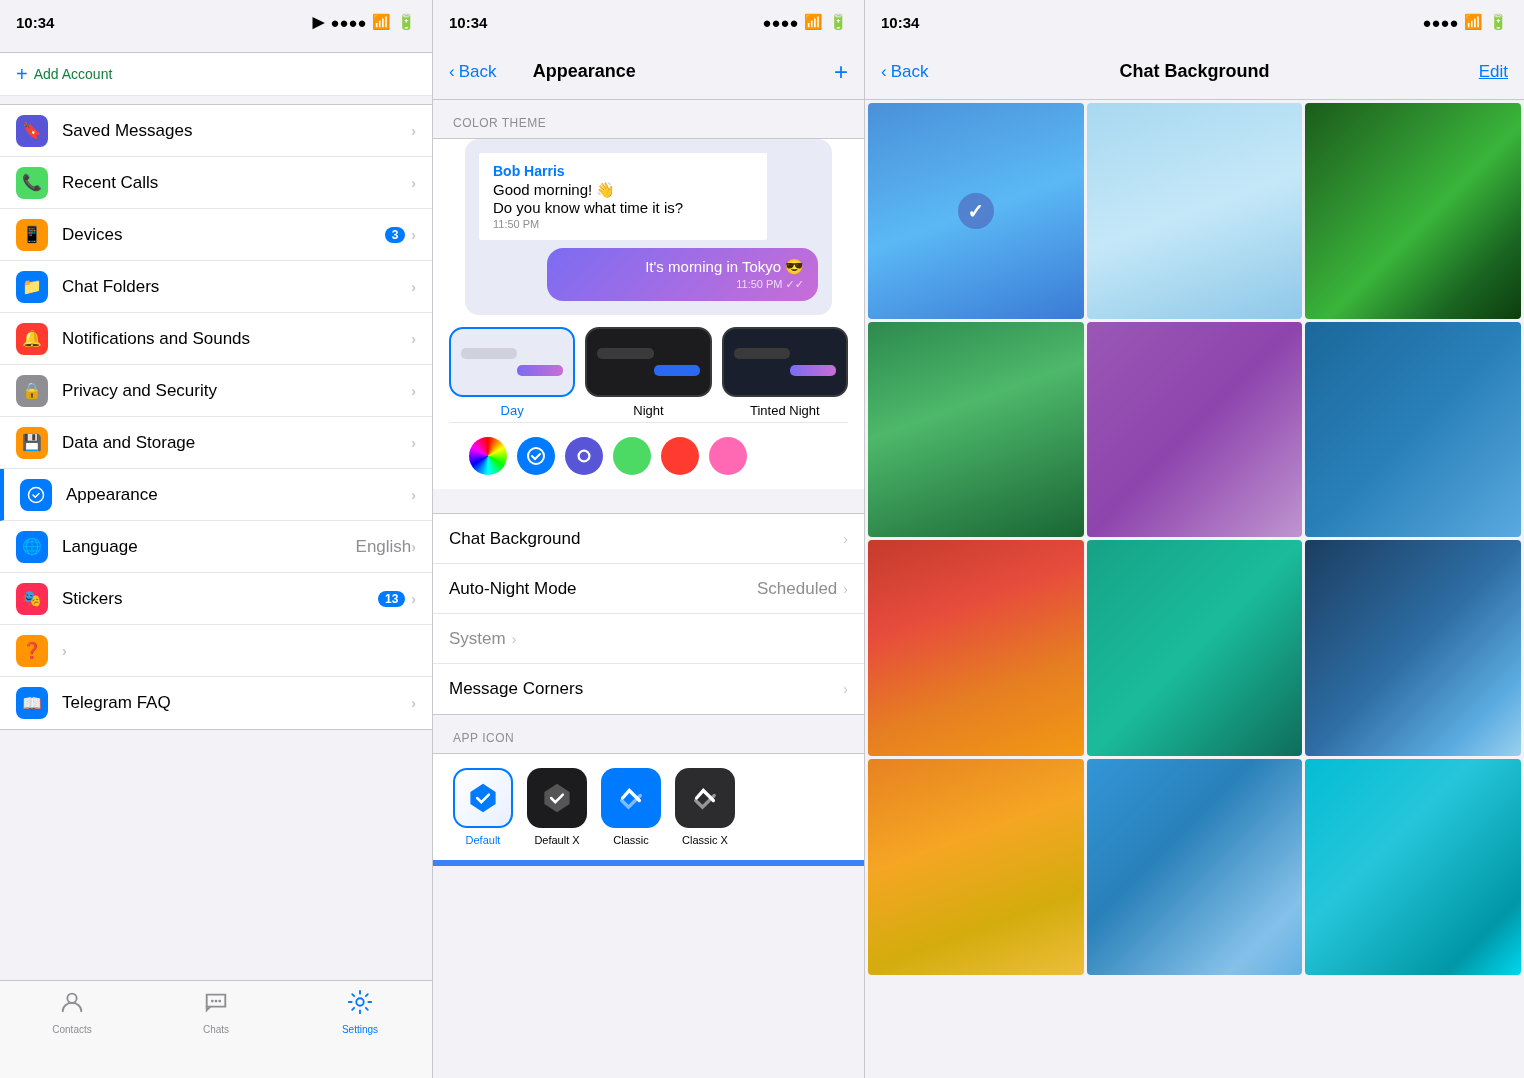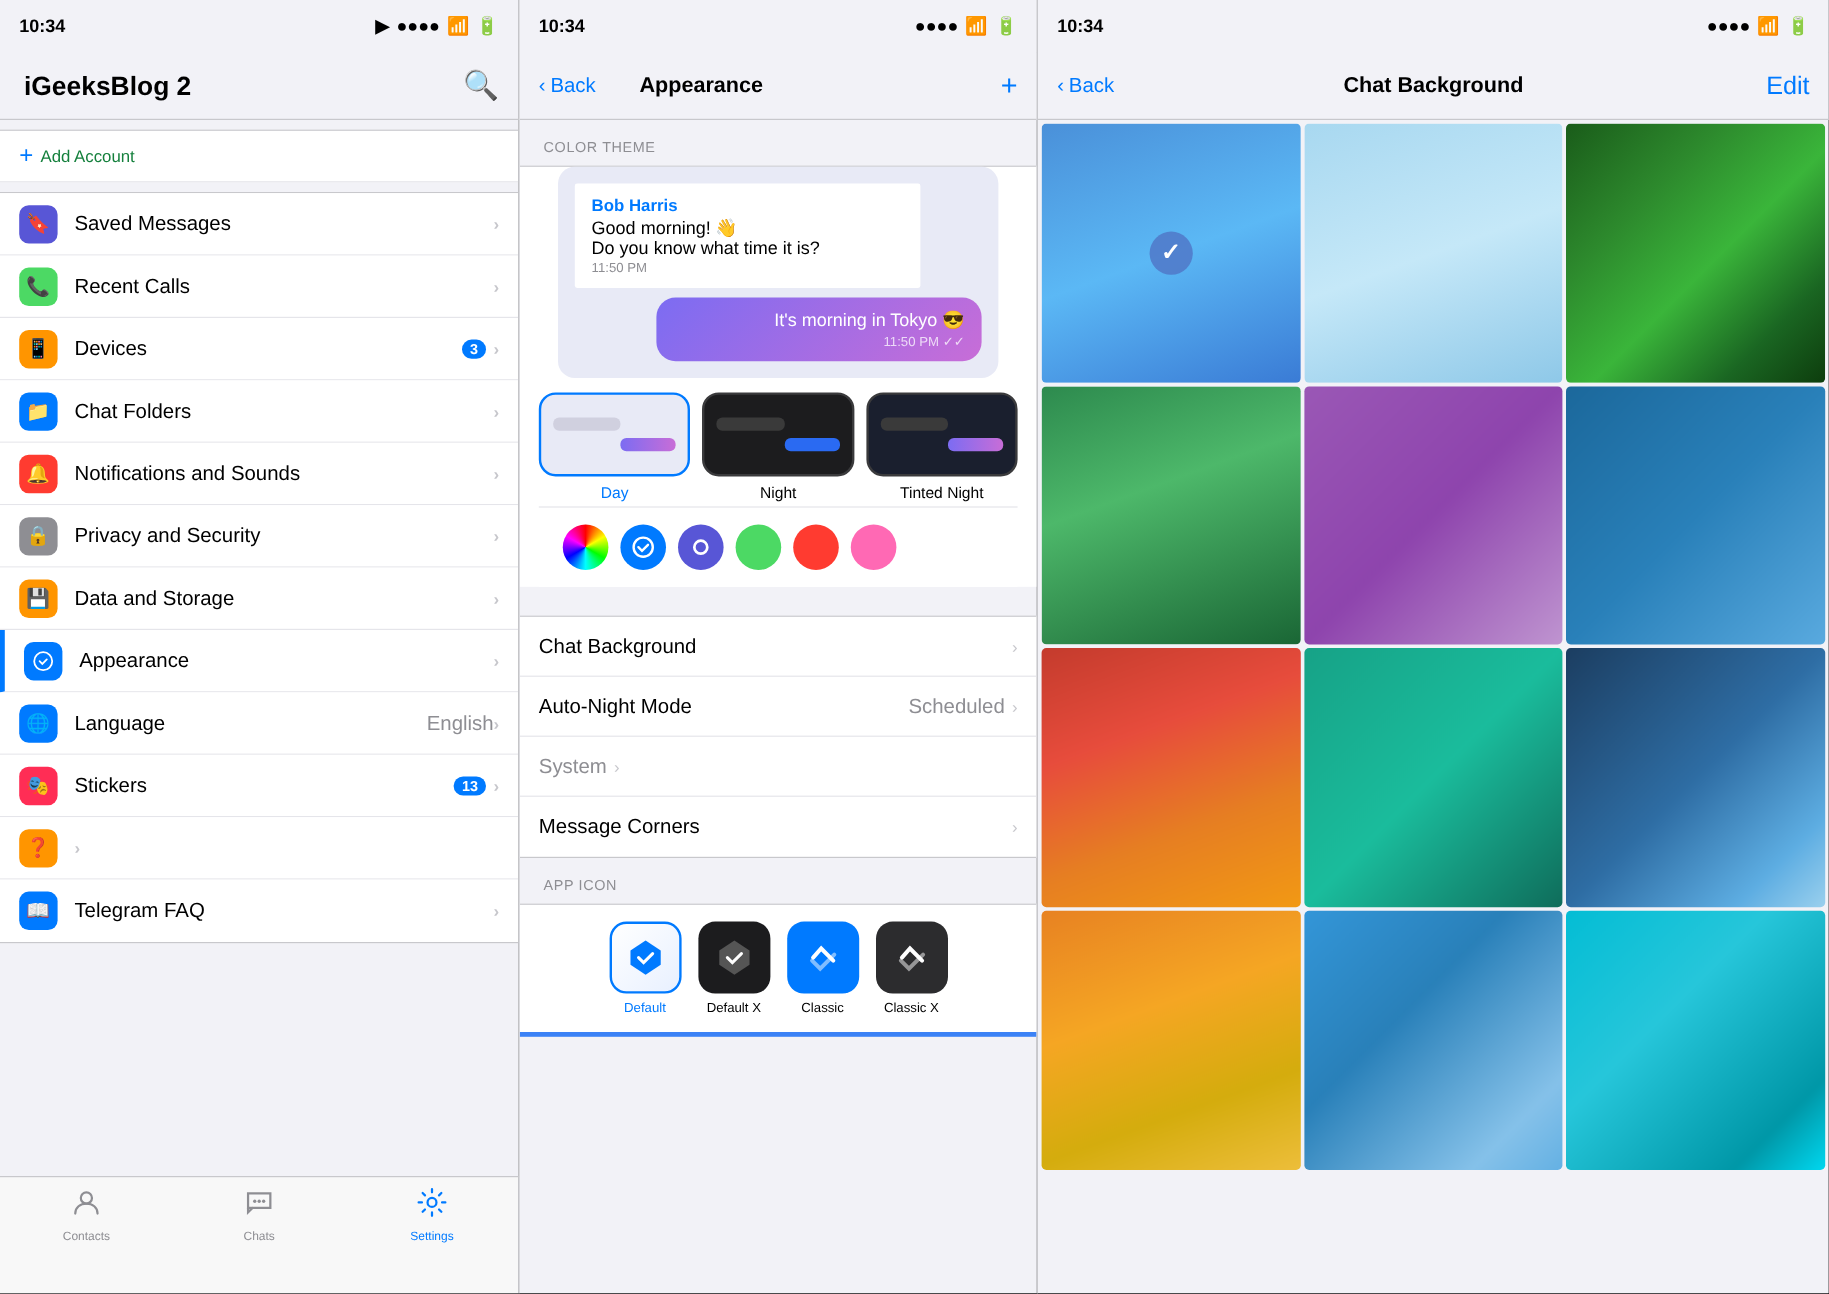--- a/index.html
+++ b/index.html
@@ -222,22 +222,21 @@
       padding: 16px 20px 8px;
     }
 
     
     .app-icon-row {
       display: flex;
       gap: 14px;
       padding: 14px 20px;
       background: #fff;
       border-top: 1px solid #c8c8cc;
-      border-bottom: 4px solid #3b82f6;
-      justify-content: center;
+      border-bottom: 6px solid #3b82f6;
     }
     .app-icon-option {
       display: flex;
       flex-direction: column;
       align-items: center;
       gap: 6px;
     }
     .app-icon-img {
       width: 60px; height: 60px;
       border-radius: 14px;
@@ -262,21 +261,21 @@
     .nav-bar3 {
       height: 56px;
       background: #f2f2f7;
       display: flex;
       align-items: center;
       padding: 0 16px;
       border-bottom: 1px solid #c8c8cc;
     }
     .nav3-back { color: #007aff; font-size: 17px; display: flex; align-items: center; gap: 4px; flex: 1; }
     .nav3-center { font-size: 18px; font-weight: 700; color: #000; flex: 2; text-align: center; }
-    .nav3-right { color: #007aff; font-size: 21px; flex: 1; text-align: right; }
+    .nav3-right { color: #007aff; font-size: 17px; flex: 1; text-align: right; text-decoration: underline; }
 
     .bg-grid {
       display: grid;
       grid-template-columns: repeat(3, 1fr);
       gap: 3px;
       padding: 3px;
     }
     .bg-tile {
       aspect-ratio: 1;
       position: relative;
@@ -389,24 +388,20 @@
   <div class="status-bar">
     <span class="status-bar-time">10:34</span>
     <div class="status-bar-icons">
       <span>▶</span>
       <span>●●●●</span>
       <span>📶</span>
       <span>🔋</span>
     </div>
   </div>
 
-  <div class="nav-bar">
-    <span class="nav-title">iGeeksBlog 2</span>
-    <span class="nav-icon-btn">🔍</span>
-  </div>
 
   <div class="panel1-content">
 
     <div class="add-row settings-group" style="margin-top:8px;">
       <span style="color:#007aff;font-size:20px;font-weight:300;">+</span>
       <span class="add-row-label">Add Account</span>
     </div>
 
     <div class="settings-group">
 

